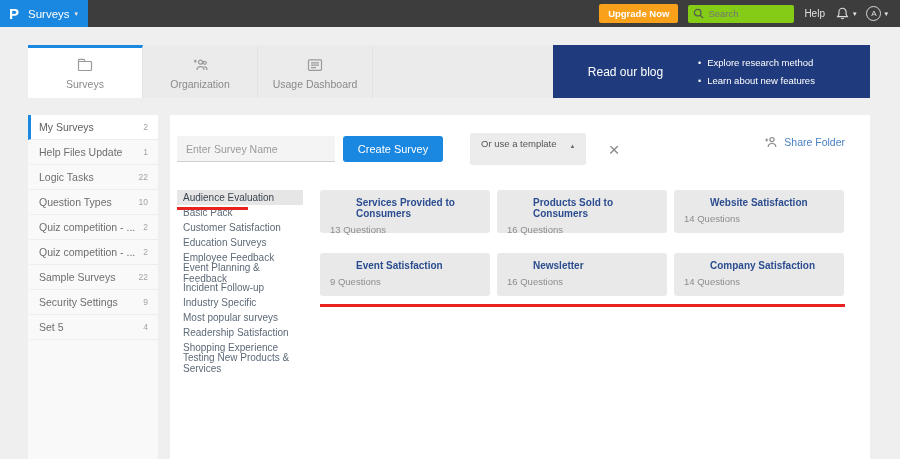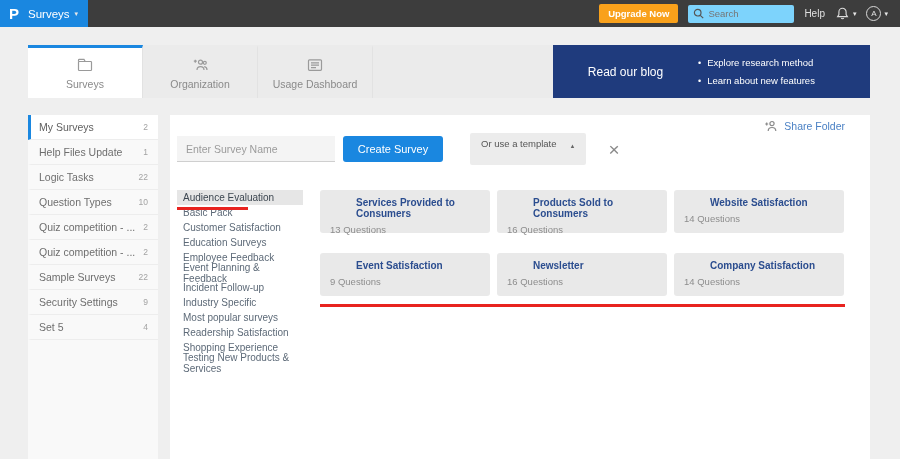--- a/index.html
+++ b/index.html
@@ -7,21 +7,21 @@
   body { background:#efefef; font-family:"Liberation Sans", sans-serif; }
 
   
   .topbar { height:27px; background:var(--topbar-dark); display:flex; align-items:center; }
   .logo-block { width:88px; height:27px; background:var(--accent-blue); display:flex; align-items:center; padding-left:9px; gap:9px; cursor:pointer; }
   .logo-p { color:#fff; font-size:15px; font-weight:bold; line-height:1; }
   .product-menu { display:flex; align-items:center; gap:5px; color:#fff; font-size:11.5px; }
   .caret { font-size:7px; line-height:1; color:#e8e8e8; }
   .topbar-right { margin-left:auto; display:flex; align-items:center; gap:10px; padding-right:12px; }
   .upgrade-btn { background:var(--upgrade-orange); color:#fff; border:none; font-size:9.5px; font-weight:bold; padding:4px 9px; border-radius:2px; font-family:inherit; cursor:pointer; }
-  .search-box { background:#7dd3fc; border-radius:2px; height:18px; width:106px; display:flex; align-items:center; padding:0 5px; gap:4px; }
+  .search-box { background:#84cc16; border-radius:2px; height:18px; width:106px; display:flex; align-items:center; padding:0 5px; gap:4px; }
   .search-box input { border:none; outline:none; width:100%; font-size:9.5px; background:transparent; color:#444; font-family:inherit; }
   .help-link { color:#e0e0e0; font-size:10px; cursor:pointer; }
   .icon-group { display:flex; align-items:center; gap:3px; cursor:pointer; }
   .avatar { width:15px; height:15px; border:1px solid #d8d8d8; border-radius:50%; display:flex; align-items:center; justify-content:center; color:#e0e0e0; font-size:8px; }
 
   
   .tabstrip { margin:18px 30px 0 28px; height:53px; display:flex; background:#ebebeb; }
   .tab { width:115px; display:flex; flex-direction:column; align-items:center; justify-content:center; gap:4px; border-top:3px solid transparent; border-right:1px solid #e2e2e2; color:#8a8a8a; font-size:10.5px; cursor:pointer; }
   .tab.active { background:#fff; border-top-color:var(--accent-blue); }
   .tab svg { stroke:#9a9a9a; fill:none; stroke-width:1.2; }
@@ -33,21 +33,21 @@
   .bullet-dot { font-size:9px; }
 
   
   .content { margin:17px 30px 0 28px; display:flex; gap:12px; height:344px; }
   .sidebar { width:130px; background:#f9f9f9; }
   .side-item { height:25px; display:flex; align-items:center; justify-content:space-between; padding:0 10px 0 8px; border-left:3px solid transparent; border-bottom:1px solid #ededed; font-size:10.5px; color:#6e6e6e; background:#f9f9f9; cursor:pointer; }
   .side-item.active { background:#fff; border-left-color:var(--accent-blue); color:#606060; }
   .side-count { font-size:8.5px; color:#a3a3a3; }
 
   .main { flex:1; background:#fff; position:relative; }
-  .share-folder { position:absolute; top:4px; right:25px; display:flex; align-items:center; gap:6px; font-size:10.5px; color:#4a80c4; cursor:pointer; }
+  .share-folder { position:absolute; top:20px; right:25px; display:flex; align-items:center; gap:6px; font-size:10.5px; color:#4a80c4; cursor:pointer; }
   .share-folder svg { stroke:#8a8a8a; fill:none; stroke-width:1.2; }
 
   .create-row { display:flex; align-items:center; margin:18px 0 0 7px; }
   .survey-input { width:158px; height:26px; background:#f4f4f4; border:none; border-bottom:1px solid #cfcfcf; padding:0 9px; font-size:10.5px; color:#444; font-family:inherit; outline:none; }
   .survey-input::placeholder { color:#9b9b9b; }
   .create-btn { margin-left:8px; width:100px; height:26px; background:var(--accent-blue); color:#fff; border:none; border-radius:3px; font-size:11px; font-family:inherit; cursor:pointer; }
   .template-dd { margin-left:27px; height:21px; background:#ececec; border:none; border-radius:2px; display:flex; align-items:flex-end; gap:13px; padding:16px 11px; font-size:9.5px; color:#555; font-family:inherit; cursor:pointer; }
   .dd-caret { font-size:6px; color:#666; }
   .close-x { margin-left:22px; background:none; border:none; font-size:19px; font-weight:300; color:#8a8a8a; line-height:1; cursor:pointer; font-family:inherit; }
 

